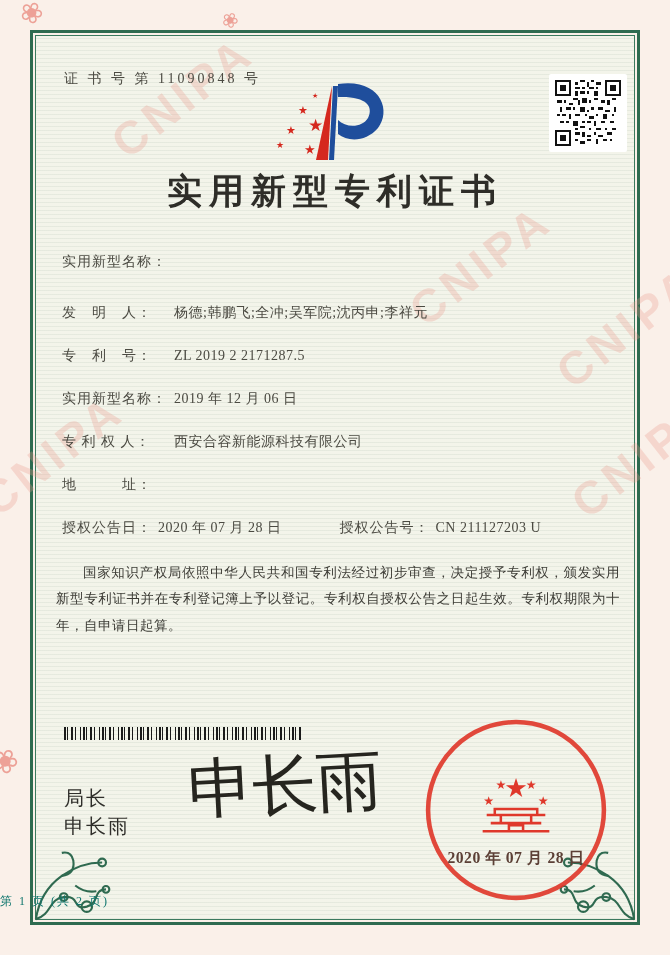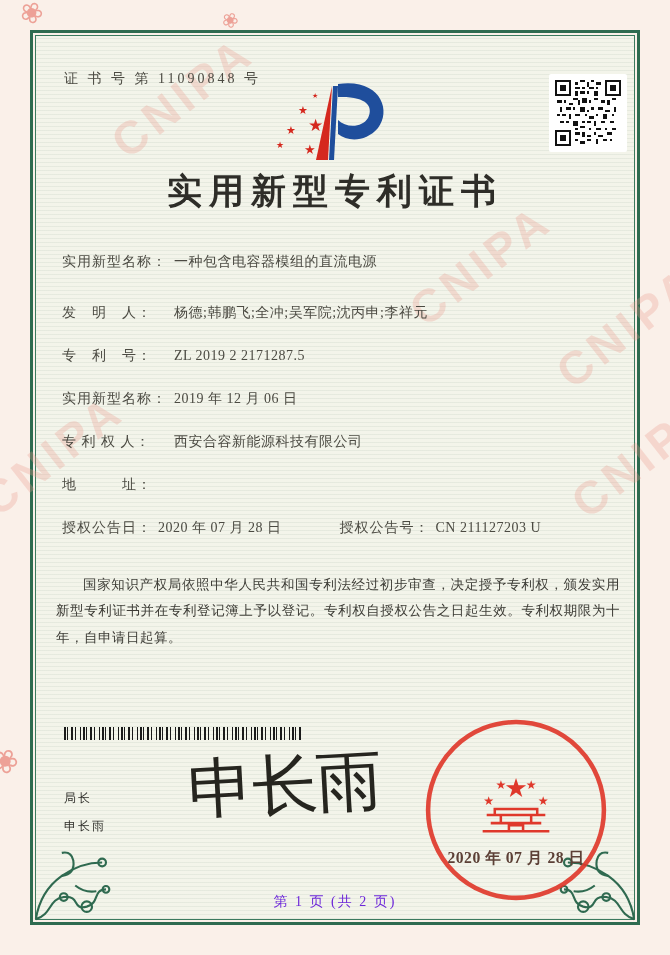--- a/index.html
+++ b/index.html
@@ -78,41 +78,41 @@
   .frow.first{margin-bottom:8px;}
   .pair{display:flex;}
   .pair .lbl2{white-space:nowrap;letter-spacing:1px;}
   .pair .val2{margin-left:6px;letter-spacing:0.5px;}
   .grant-row{display:flex;column-gap:58px;}
   .body-text{
     position:absolute;left:56px;right:50px;top:556px;
     font-size:13.5px;line-height:1.95;color:#3d3c36;
     text-align:justify;letter-spacing:0.5px;
   }
-  .body-text p{margin:16px 0 4px 0;text-indent:2em;}
+  .body-text p{margin:4px 0 4px 0;text-indent:2em;}
   .barcode{
     position:absolute;left:64px;top:727px;width:238px;height:13px;
     background:
       repeating-linear-gradient(90deg,#1a1a1a 0 2px,rgba(0,0,0,0) 2px 3px,#1a1a1a 3px 4px,rgba(0,0,0,0) 4px 7px,#1a1a1a 7px 9px,rgba(0,0,0,0) 9px 11px,#1a1a1a 11px 12px,rgba(0,0,0,0) 12px 16px,#1a1a1a 16px 17px,rgba(0,0,0,0) 17px 19px);
   }
   .signer{
     position:absolute;left:64px;top:784px;
-    font-size:12px;line-height:28px;color:#2f2e2a;letter-spacing:2px;
+    font-size:20px;line-height:28px;color:#2f2e2a;letter-spacing:2px;
     font-family:"Liberation Sans","DejaVu Sans",sans-serif;
   }
   .autograph{
     position:absolute;left:188px;top:740px;width:220px;
     font-size:66px;color:#26251f;
     transform:rotate(-3deg);
     letter-spacing:-2px;white-space:nowrap;
   }
   .seal{position:absolute;left:420px;top:716px;width:192px;height:192px;}
   .footer{
     position:absolute;left:0;right:0;top:893px;
-    text-align:center;font-size:14px;letter-spacing:2px;color:#6d28d9;
+    text-align:left;font-size:12px;letter-spacing:2px;color:#0f766e;
   }
 </style>
 </head>
 <body>
 
 <div class="page">
 
   <span class="wm" style="left:100px;top:70px;">CNIPA</span>
   <span class="wm" style="left:398px;top:238px;">CNIPA</span>
   <span class="wm" style="left:545px;top:300px;">CNIPA</span>
@@ -187,21 +187,20 @@
           <path d="M9 1h1v1H9zM11 0h2v1h-2zM14 1h1v2h-1zM16 0h1v1h-1zM18 1h2v1h-2zM9 3h2v1H9zM12 3h1v1h-1zM15 3h2v1h-2zM18 3h1v1h-1zM9 5h1v2H9zM11 5h2v1h-2zM14 5h1v1h-1zM17 5h2v2h-2zM8 8h2v1H8zM1 9h2v1H1zM4 9h1v1H4zM6 10h2v1H6zM10 9h1v2h-1zM12 8h2v2h-2zM15 9h1v1h-1zM17 8h2v1h-2zM20 9h2v1h-2zM23 9h1v2h-1zM25 8h2v1h-2zM2 12h1v2H2zM5 12h2v1H5zM8 12h1v1H8zM11 12h2v2h-2zM14 13h1v1h-1zM16 12h1v1h-1zM19 12h2v1h-2zM22 13h2v1h-2zM26 12h1v2h-1zM1 15h1v1H1zM3 15h2v1H3zM6 15h1v2H6zM9 15h2v1H9zM13 15h1v1h-1zM15 16h2v1h-2zM18 15h1v1h-1zM21 15h2v2h-2zM25 15h1v1h-1zM2 18h2v1H2zM5 18h1v1H5zM8 18h2v2H8zM12 18h1v1h-1zM14 18h2v1h-2zM17 18h1v2h-1zM20 18h2v1h-2zM24 18h2v1h-2zM9 21h1v1H9zM11 20h2v1h-2zM15 21h1v1h-1zM18 21h2v1h-2zM22 21h1v1h-1zM25 21h2v1h-2zM9 23h2v1H9zM12 23h1v2h-1zM14 24h2v1h-2zM17 23h1v1h-1zM19 24h2v1h-2zM23 23h2v1h-2zM9 26h1v1H9zM11 27h2v1h-2zM14 26h2v1h-2zM18 26h1v2h-1zM21 26h2v1h-2zM24 26h1v1h-1z"></path>
         </g>
       </svg>
     </div>
 
     <div class="title">实用新型专利证书</div>
 
     <div class="fields">
       <div class="frow first">
         <span class="lbl">实用新型名称：</span>
-        <span class="val">一种包含电容器模组的直流电源</span>
       </div>
       <div class="frow">
         <span class="lbl">发　明　人：</span>
         <span class="val">杨德;韩鹏飞;全冲;吴军院;沈丙申;李祥元</span>
       </div>
       <div class="frow">
         <span class="lbl">专　利　号：</span>
         <span class="val">ZL 2019 2 2171287.5</span>
       </div>
       <div class="frow">

